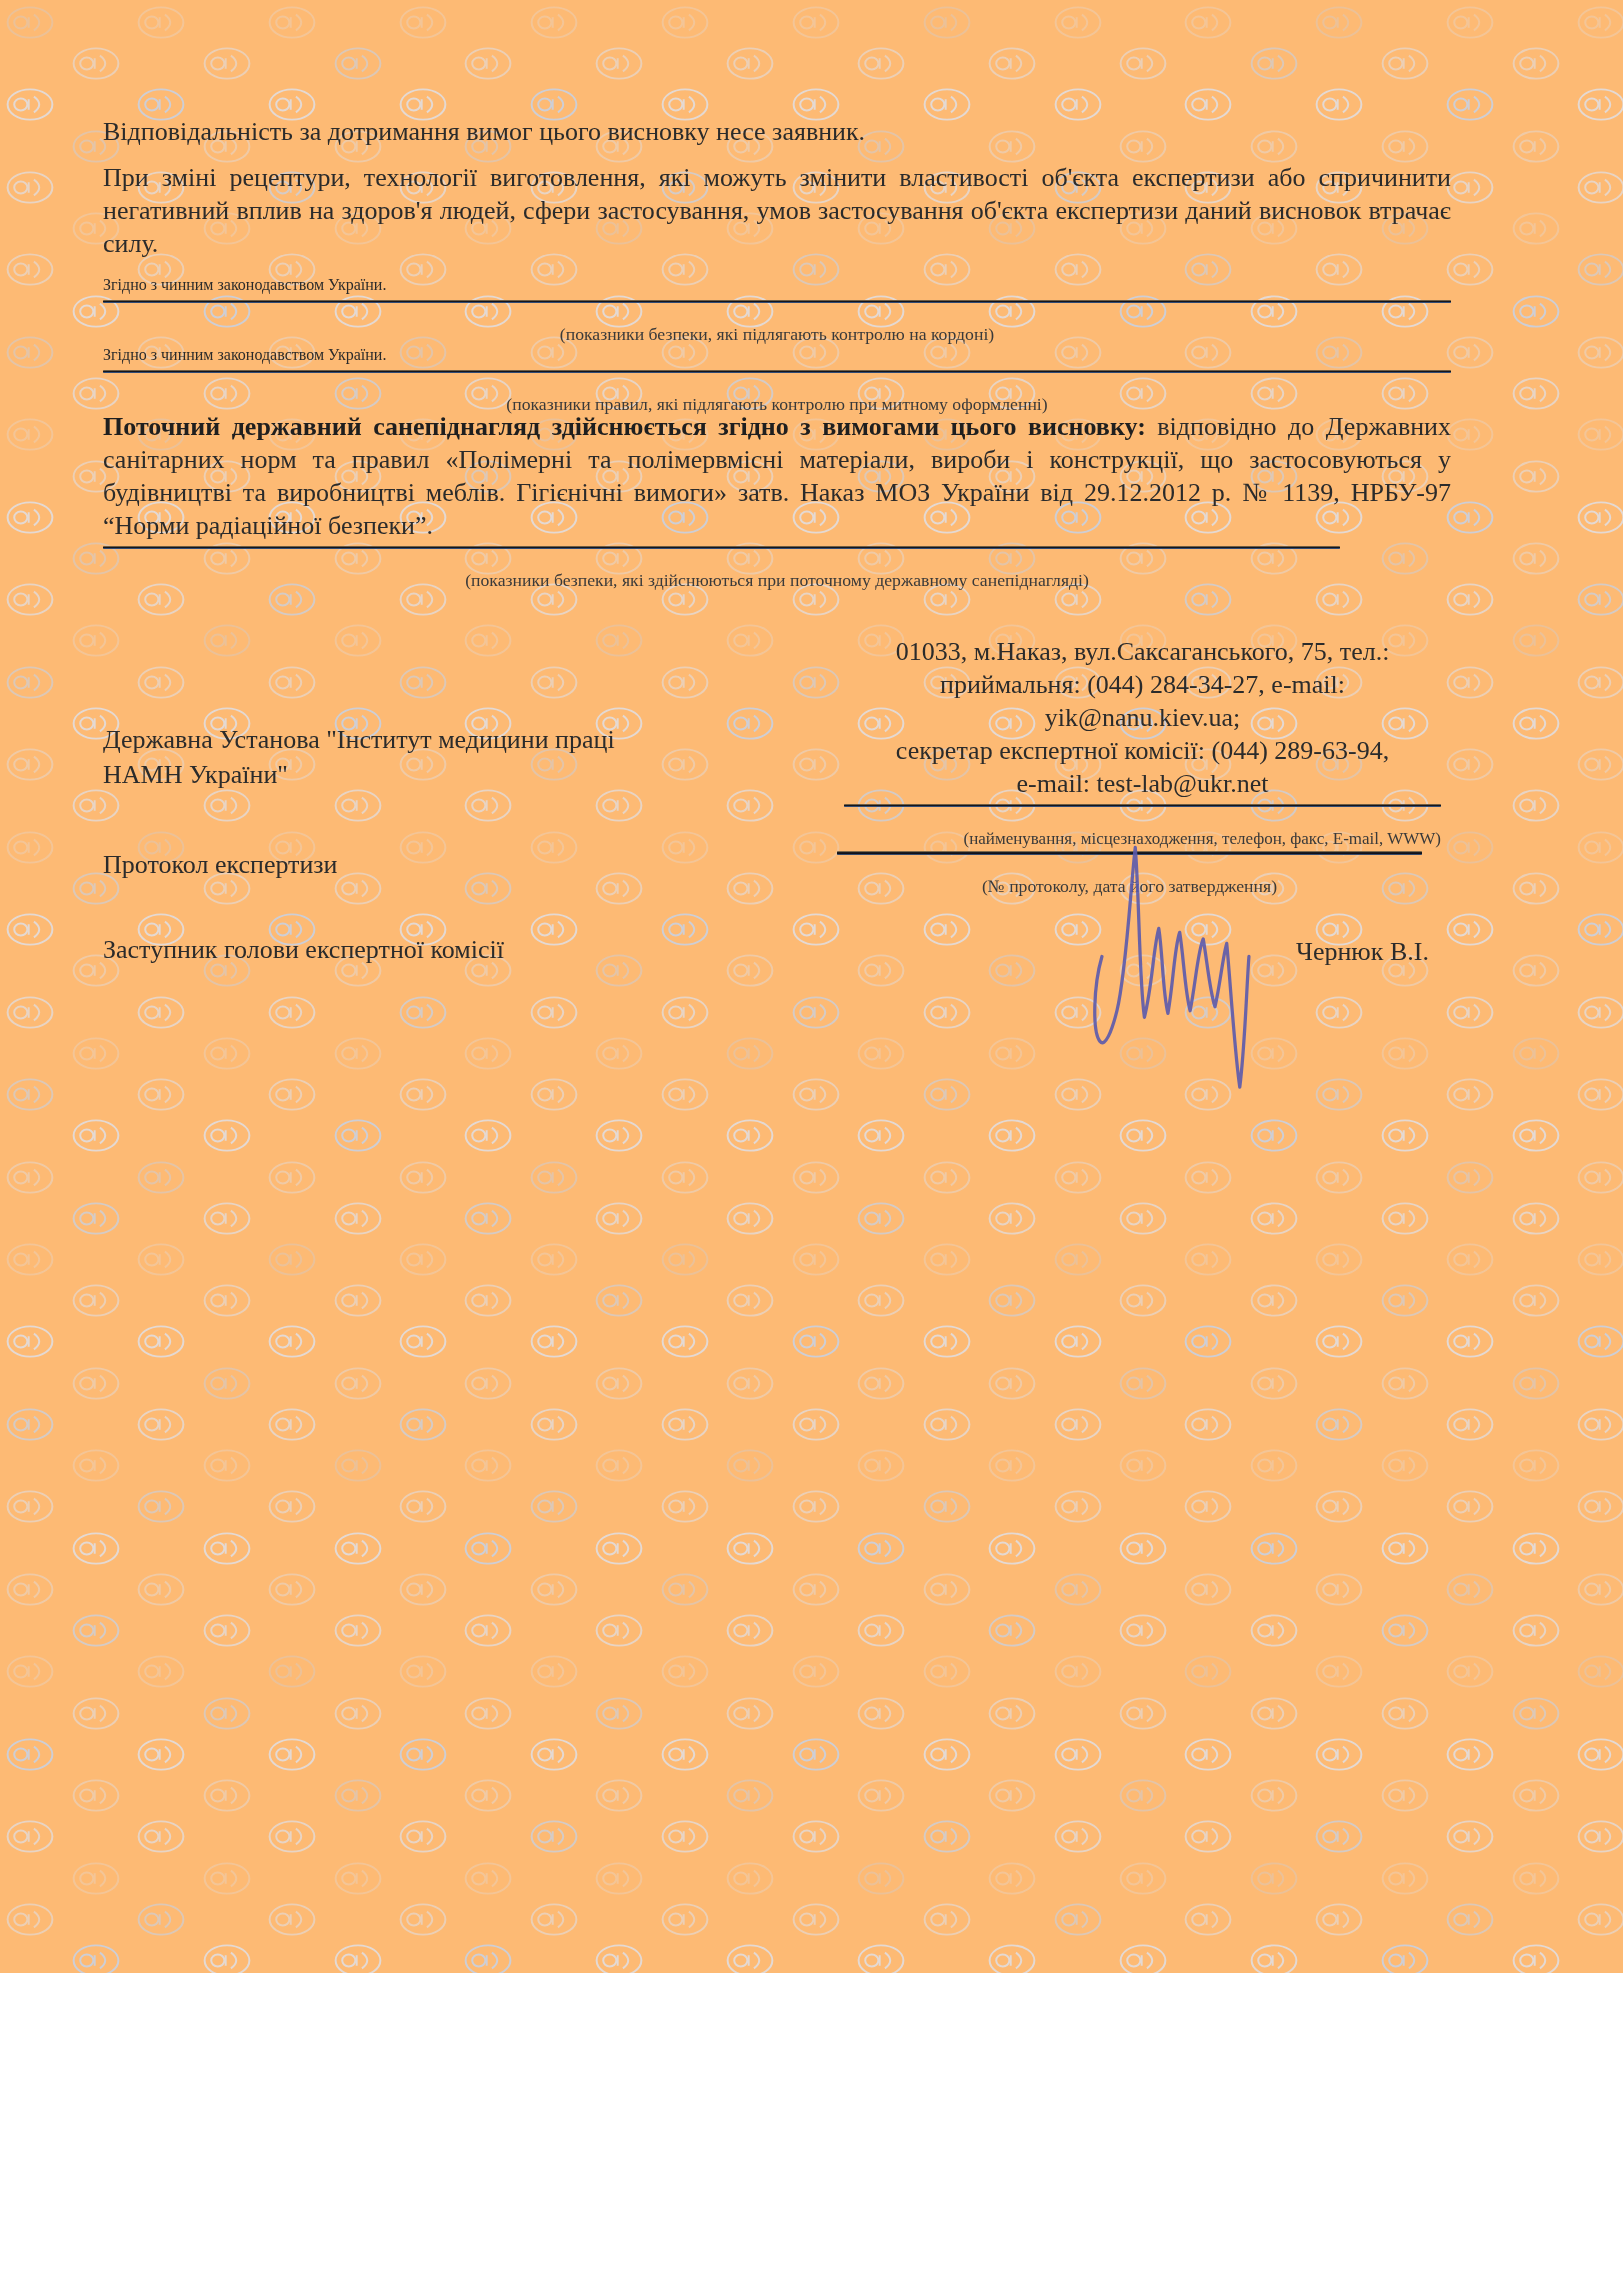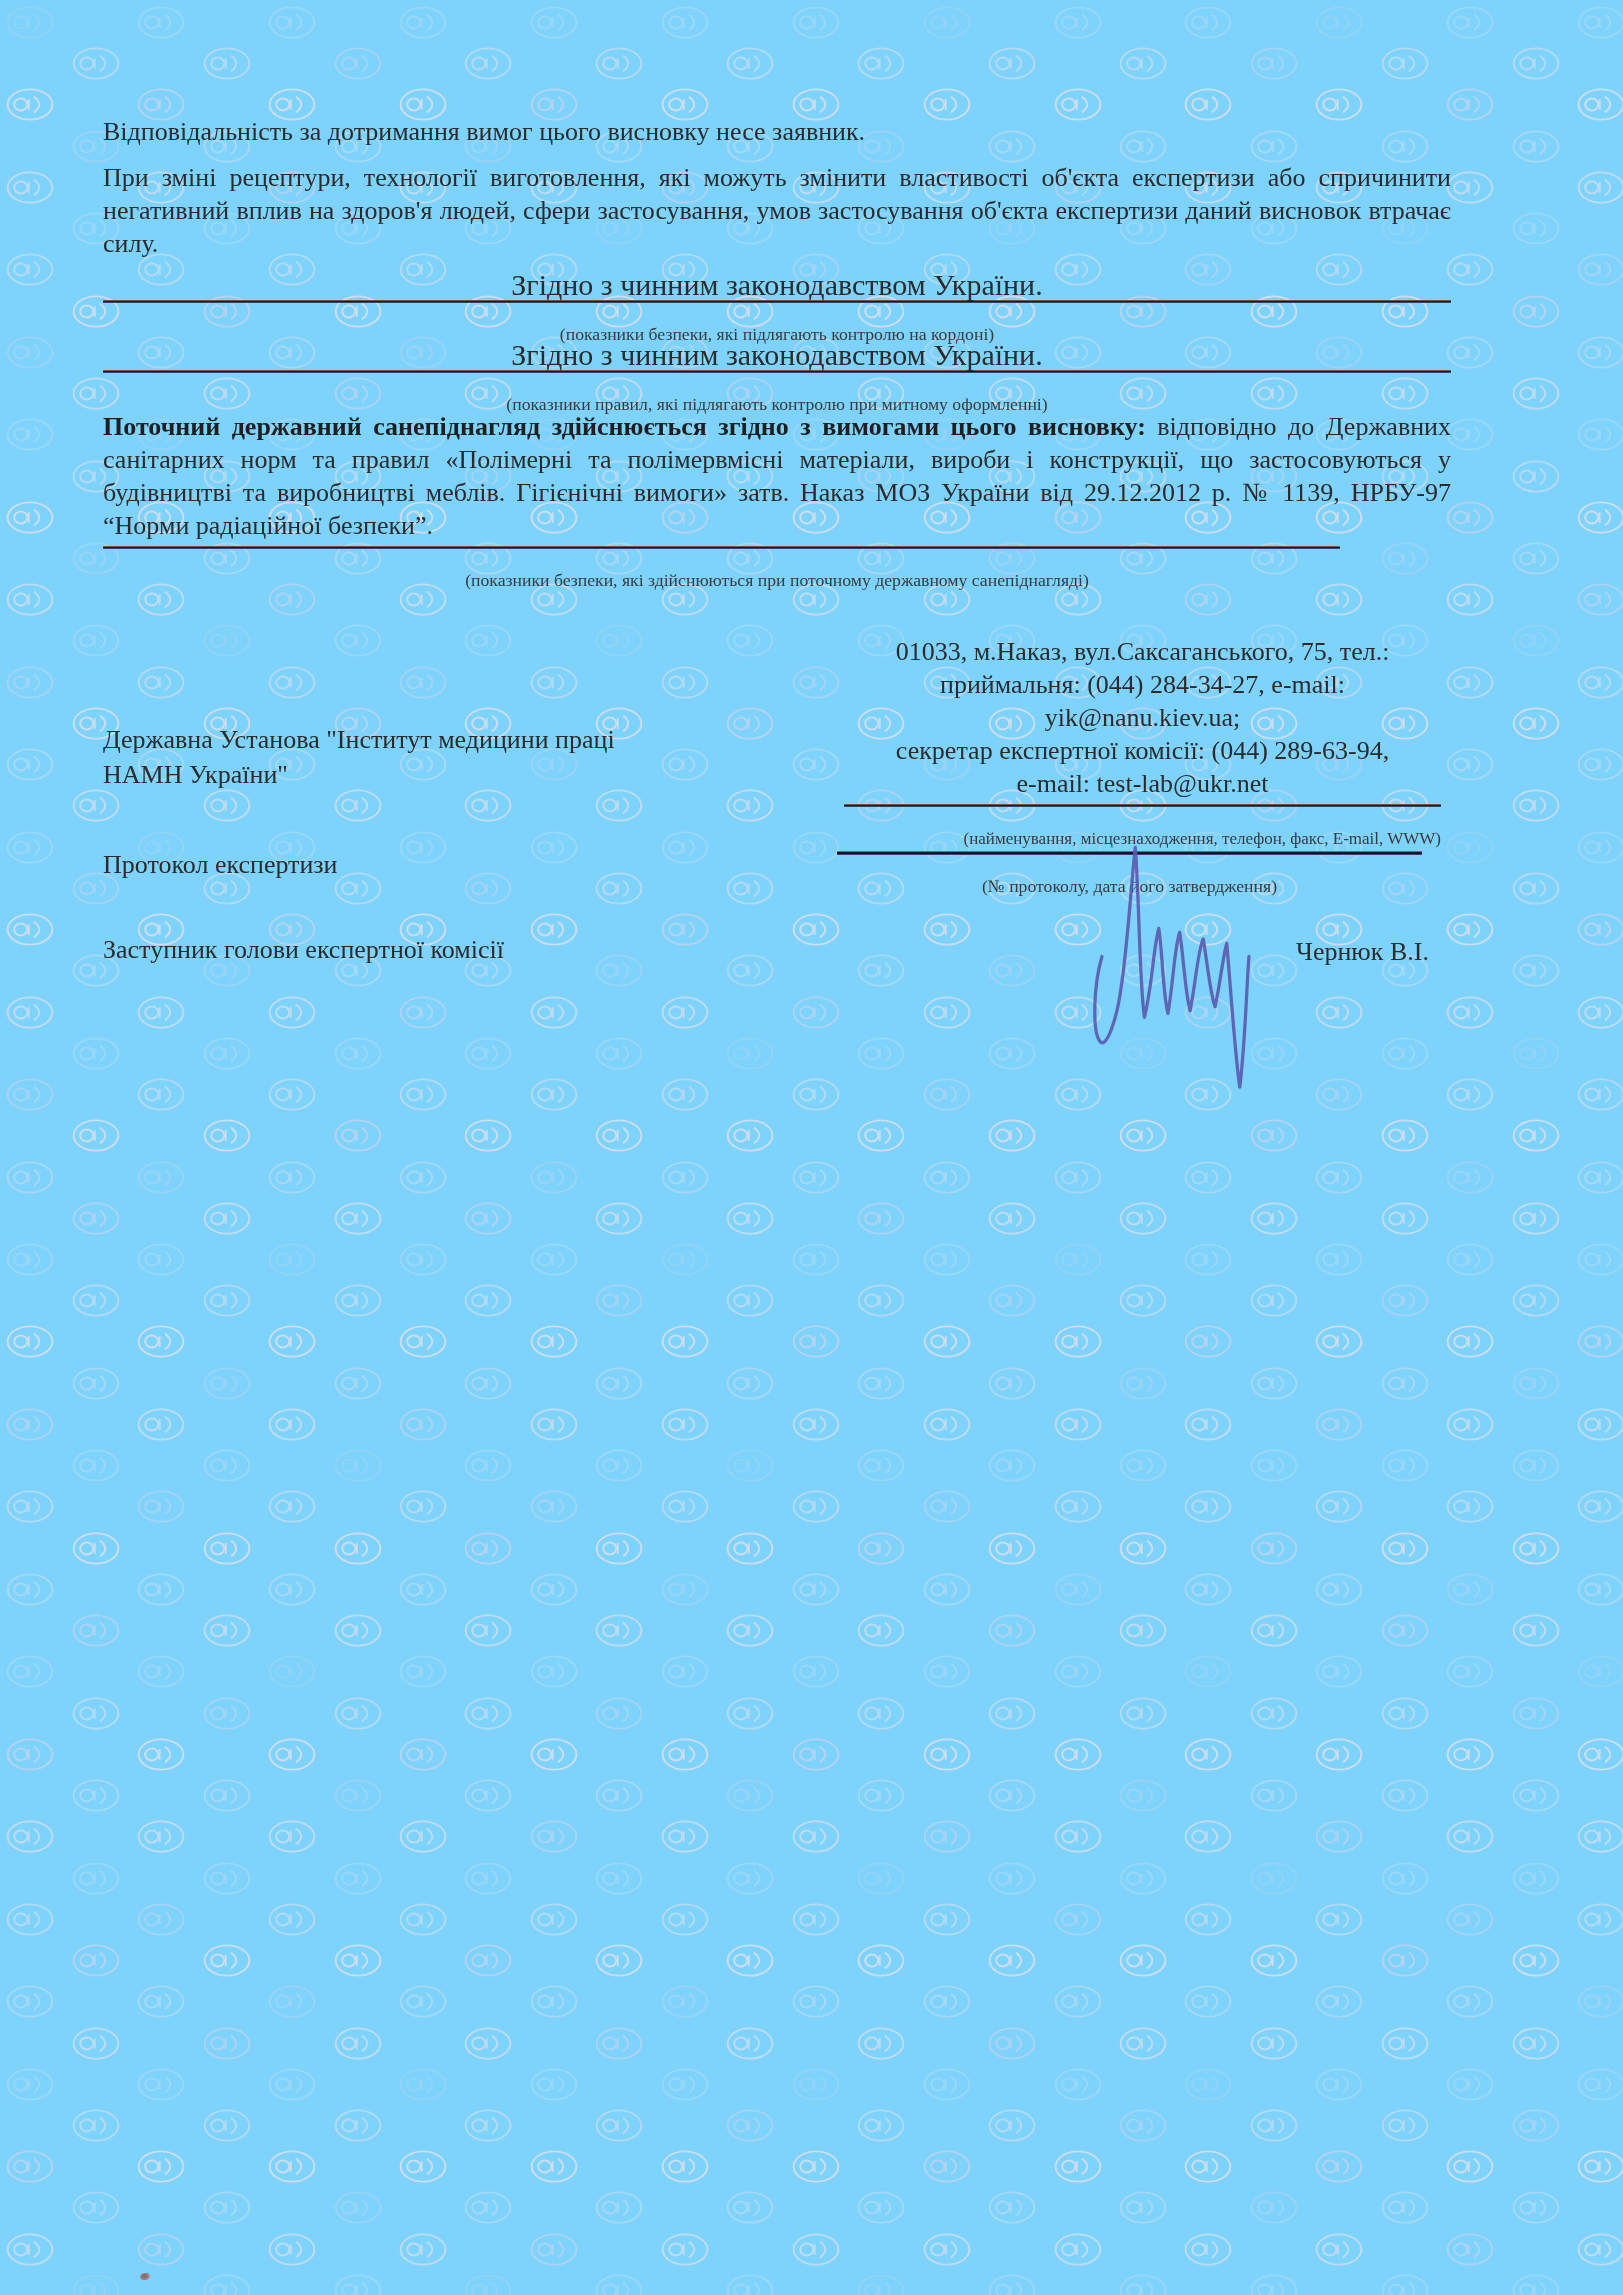--- a/index.html
+++ b/index.html
@@ -1,30 +1,30 @@
 <!DOCTYPE html>
 <html style="font-size:10.5px"><head>
 <meta charset="utf-8">
 <style>
   html,body{margin:0;padding:0;background:#ffffff;}
   .page{
-    position:relative;width:1623px;height:2295px;overflow:hidden;
-    background:#7dd3fc;
+    position:relative;width:1623px;height:1973px;overflow:hidden;
+    background:#fdba74;
     font-family:"Liberation Serif","DejaVu Serif",serif;
     color:#2b2b2b;
   }
   .wm-layer{position:absolute;left:0;top:0;width:100%;height:100%;z-index:0;}
   svg.wm{position:absolute;width:50px;height:37px;}
   .wm-gray{color:#dfe0e8;}
   .wm-blue{color:#c3d3ec;}
   .content{position:absolute;left:103px;top:0;width:1348px;height:2295px;z-index:2;}
   .abs{position:absolute;left:0;width:100%;}
   .para{font-size:26px;line-height:33px;text-align:justify;margin:0;}
   .single{text-align:left;}
-  .field-value{font-size:30px;line-height:30px;text-align:center;}
+  .field-value{font-size:16px;line-height:30px;}
   .rule{
     height:3.3px;border-radius:0.7px;
     background:linear-gradient(180deg,#ad8d5c 0%,#6b5a42 18%,#1d1d22 34%,#101016 62%,#2e4e7e 80%,#42424a 100%);
   }
   .caption{font-size:17.7px;line-height:21px;color:#3a3a3a;text-align:center;margin-top:21px;}
   .bold{font-weight:bold;color:#1f1f1f;}
   .org-name{font-size:26px;line-height:35px;}
   .org-address{font-size:26px;line-height:33px;text-align:center;}
   .org-caption{font-size:17px;text-align:right;}
   .proto-label,.sign-label{font-size:26px;line-height:30px;}

